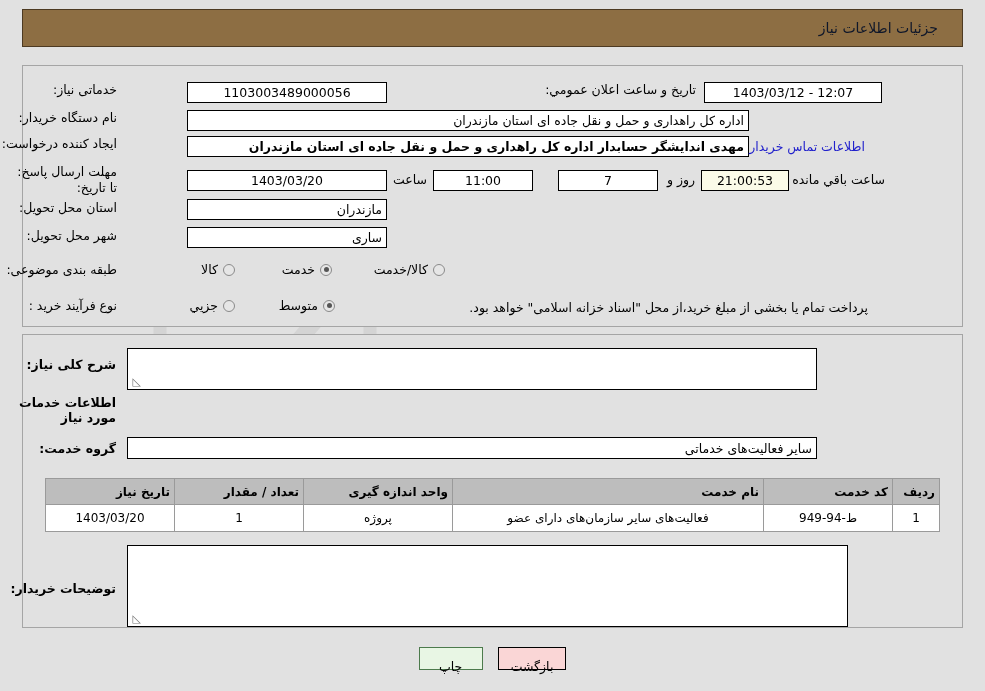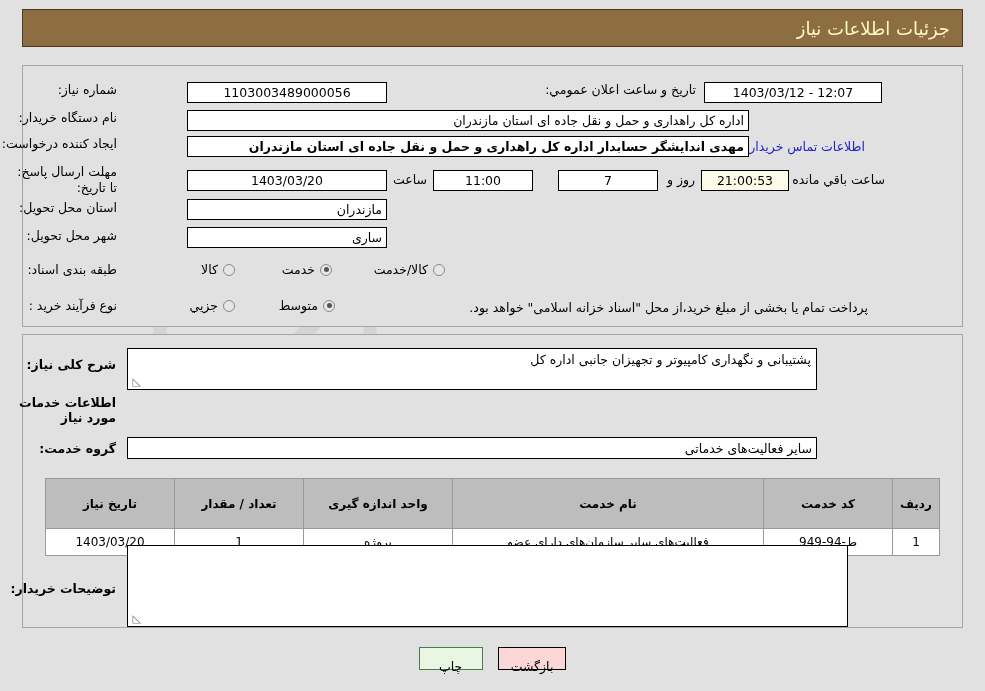--- a/index.html
+++ b/index.html
@@ -41,23 +41,23 @@
     border: 1px solid #4d3a22;
     box-sizing: border-box;
     color: #ffffff;
     display: flex;
     align-items: center;
     justify-content: flex-start;
     padding-right: 0;
     z-index: 2;
   }
   .header-title {
-    font-size: 18px;
-    color: #fef9c3;
-    padding-right: 12px;
+    font-size: 14px;
+    color: #0f172a;
+    padding-right: 24px;
     letter-spacing: 0.2px;
   }
 
   
   .panel {
     position: absolute;
     border: 1px solid #a5a5a5;
     background: #e1e1e1;
     box-sizing: border-box;
     z-index: 1;
@@ -165,21 +165,22 @@
     z-index: 3;
     background: #fff;
   }
   table.items th {
     background: #bdbdbd;
     border: 1px solid #9a9a9a;
     font-weight: bold;
     height: 25px;
     font-size: 12px;
     color: #000;
-    padding: 12px 4px;
+    padding: 0 4px;
+    text-align: right;
   }
   table.items td {
     background: #ffffff;
     border: 1px solid #9a9a9a;
     height: 26px;
     text-align: center;
     font-size: 12px;
     padding: 0 4px;
   }
   .ltr { direction: ltr; }
@@ -222,21 +223,21 @@
   </svg>
 </div>
 
 <div class="header-bar">
   <span class="header-title">جزئیات اطلاعات نیاز</span>
 </div>
 
 <div class="panel panel-top"></div>
 
 <div class="row" style="right:868px; top:82px;">
-  <span class="lbl">شماره نیاز:</span>
+  <span class="lbl">خدماتی نیاز:</span>
 </div>
 <div class="fld num" style="position:absolute; right:598px; top:82px; width:200px; z-index:3;">1103003489000056</div>
 
 <div class="row" style="right:289px; top:82px;">
   <span class="lbl">تاریخ و ساعت اعلان عمومي:</span>
 </div>
 <div class="fld num" style="position:absolute; right:103px; top:82px; width:178px; z-index:3;">1403/03/12 - 12:07</div>
 
 <div class="row" style="right:868px; top:110px;">
   <span class="lbl">نام دستگاه خریدار:</span>
@@ -265,21 +266,21 @@
 </div>
 <div class="fld rtlv" style="position:absolute; right:598px; top:199px; width:200px; z-index:3;">مازندران</div>
 
 <div class="row" style="right:868px; top:228px;">
   <span class="lbl">شهر محل تحویل:</span>
 </div>
 <div class="fld rtlv" style="position:absolute; right:598px; top:227px; width:200px; z-index:3;">ساری</div>
 
 <div class="row" style="right:868px; top:262px;">
   <span class="lbl">
-    <span>طبقه بندی اسناد:</span>
+    <span>طبقه بندی موضوعی:</span>
   </span>
 </div>
 
 <div class="radio-grp" style="position:absolute; right:750px; top:262px; z-index:3;">
   <span class="radio"></span>
   <span class="radio-lbl">کالا</span>
 </div>
 <div class="radio-grp" style="position:absolute; right:653px; top:262px; z-index:3;justify-content:center;">
   <span class="radio on"></span>
   <span class="radio-lbl">خدمت</span>
@@ -299,21 +300,20 @@
 <div class="radio-grp" style="position:absolute; right:650px; top:298px; z-index:3;">
   <span class="radio on"></span>
   <span class="radio-lbl">متوسط</span>
 </div>
 <span class="lbl" style="position:absolute; right:117px; top:300px; z-index:3;">پرداخت تمام یا بخشی از مبلغ خرید،از محل "اسناد خزانه اسلامی" خواهد بود.</span>
 
 <div class="panel panel-mid"></div>
 
 <span class="lbl bold" style="position:absolute; right:869px; top:357px; z-index:3;">شرح کلی نیاز:</span>
 <div class="ta" style="position:absolute; right:168px; top:348px; width:690px; height:42px; z-index:3;">
-  <span>پشتیبانی و نگهداری کامپیوتر و تجهیزان جانبی اداره کل</span>
   <span class="grip">◺</span>
 </div>
 
 <span class="sect-head" style="right:869px; top:395px;">اطلاعات خدمات مورد نیاز</span>
 
 <span class="lbl bold" style="position:absolute; right:869px; top:441px; z-index:3;">گروه خدمت:</span>
 <div class="fld rtlv" style="position:absolute; right:168px; top:437px; width:690px; height:22px; z-index:3;">سایر فعالیت‌های خدماتی</div>
 
 <table class="items">
   <thead>

